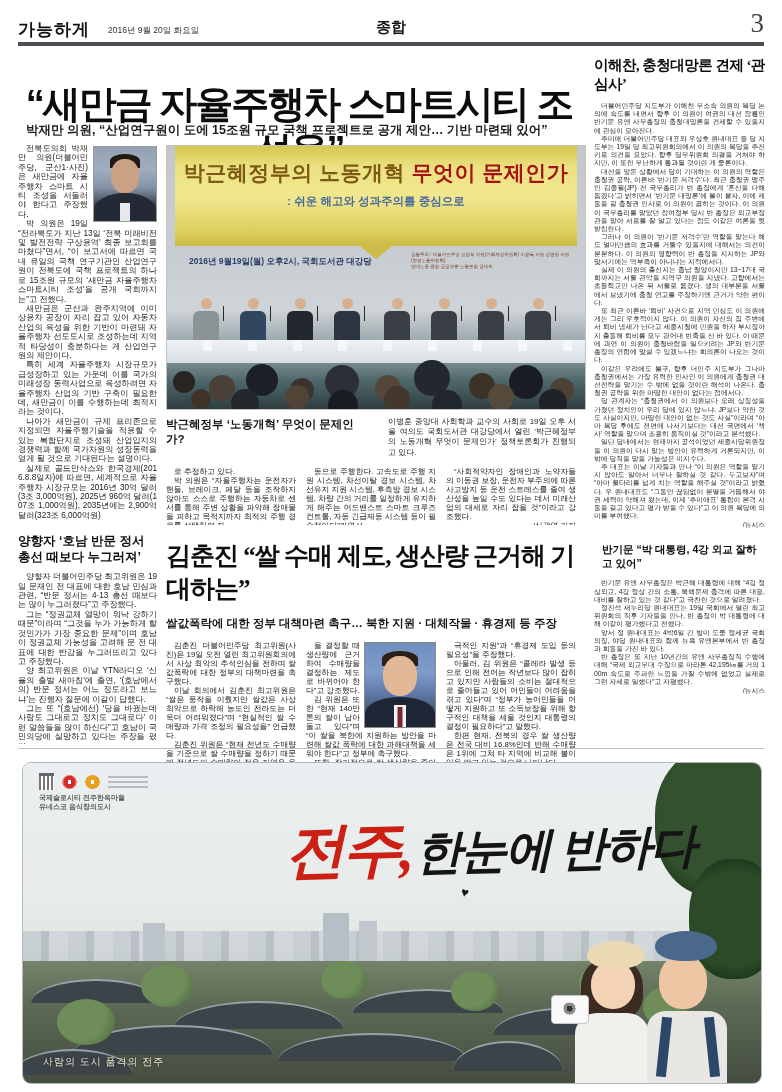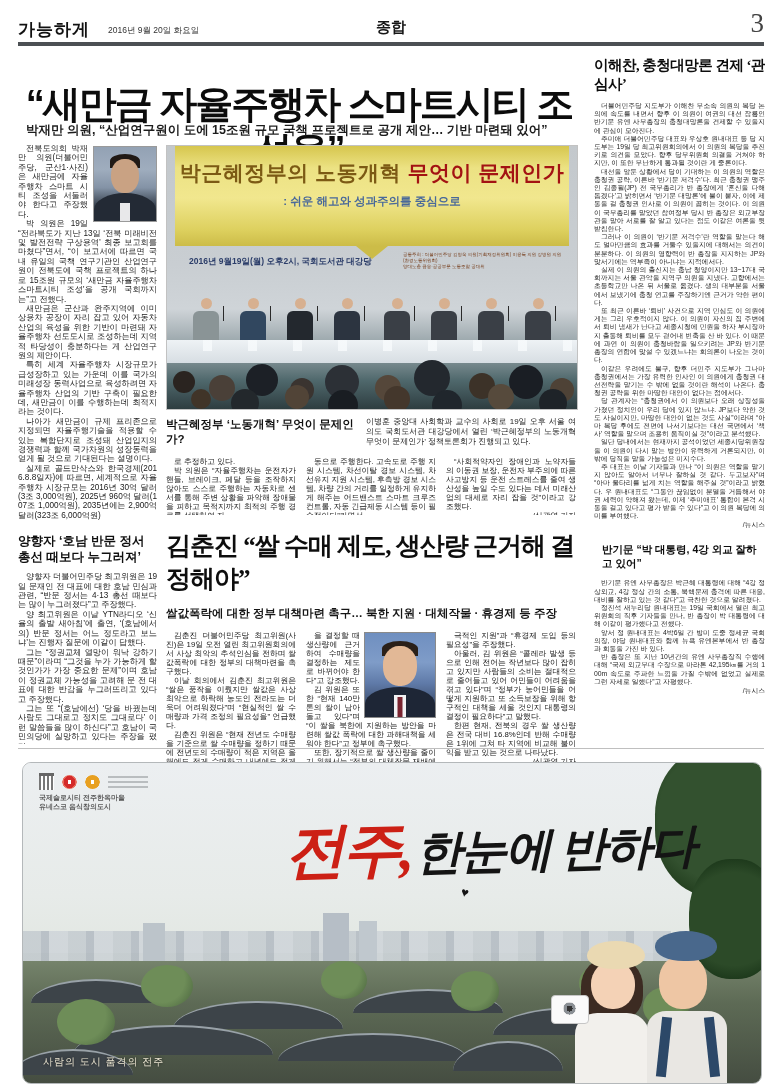--- a/index.html
+++ b/index.html
@@ -31,21 +31,21 @@
   .portrait-pjm .face{position:absolute;left:50%;top:12px;transform:translateX(-50%);width:28px;height:34px;border-radius:46%;background:#c9a283;}
   .portrait-pjm .hair{position:absolute;left:50%;top:7px;transform:translateX(-50%);width:30px;height:14px;border-radius:50% 50% 0 0;background:#201915;}
   .portrait-pjm .suit{position:absolute;bottom:0;left:0;right:0;height:28px;background:#232a35;border-radius:50% 50% 0 0/60% 60% 0 0;}
   .portrait-pjm .shirt{position:absolute;bottom:0;left:50%;transform:translateX(-50%);width:10px;height:18px;background:#e8e8ea;}
   .yang-headline{font-size:12.5px;font-weight:bold;line-height:16px;margin:13px 0 7px;color:#101010;}
 
   
   .col-center{position:absolute;left:166px;top:145px;width:412px;}
 
   .forum-photo{position:relative;width:410px;height:263px;border:1px solid #c2c2c2;overflow:hidden;
-    background:linear-gradient(180deg,#c3c8cc 0%,#c9ced2 45%,#cfd4d8 62%,#8d9ba0 78%,#5a6e72 100%);}
+    background:linear-gradient(180deg,#c3c8cc 0%,#c9ced2 45%,#cfd4d8 62%,#8d9ba0 78%,#5a6e72 100%);padding-left:8px;}
   .f-banner{position:absolute;left:8px;right:8px;top:0;height:100px;
     background:linear-gradient(180deg,#d6c64e 0%,#ece283 22%,#f1e78e 52%,#ddd05e 84%,#ccbc48 100%);}
   .f-title{text-align:center;padding-top:13px;font-size:21px;font-weight:bold;letter-spacing:0.5px;}
   .f-title .t1{color:#7c5a14;}
   .f-title .t2{color:#a31313;}
   .f-sub{text-align:center;margin-top:7px;font-size:11.5px;font-weight:bold;color:#49699a;}
   .f-notch{position:absolute;top:100px;left:50%;margin-left:-16px;width:0;height:0;
     border-left:16px solid transparent;border-right:16px solid transparent;border-top:13px solid #ccbc48;}
   .f-dateline{position:absolute;left:22px;top:110px;font-size:8.5px;font-weight:bold;color:#2c3e6a;}
   .f-hosts{position:absolute;right:14px;top:106px;width:160px;font-size:4.5px;line-height:6px;color:#7a4424;text-align:left;}
@@ -67,21 +67,21 @@
   .audience{position:absolute;left:0;right:0;bottom:0;height:46px;
     background:linear-gradient(180deg,#77898d 0%,#4f686c 38%,#2e3d40 100%);}
   .aud1{position:absolute;left:6px;top:8px;width:22px;height:22px;border-radius:50%;background:#2a2420;
     box-shadow:38px 6px 0 2px #4a4038,78px -2px 0 5px #1c2026,118px 8px 0 1px #3a3430,
     158px 0 0 6px #2c3036,204px 6px 0 2px #55473a,248px -4px 0 7px #23282e,
     298px 4px 0 2px #3c3228,342px 0 0 6px #1a1e24,378px 8px 0 1px #4e4236;}
   .aud2{position:absolute;left:24px;top:26px;width:20px;height:20px;border-radius:50%;background:#403428;
     box-shadow:44px 4px 0 4px #23282c,96px -2px 0 2px #514437,142px 6px 0 5px #191d22,
     196px 0 0 3px #44372c,246px 6px 0 5px #20262c,300px -2px 0 3px #564a3c,352px 4px 0 4px #1e2328;}
 
-  .caption-row{display:flex;gap:2px;margin-top:7px;width:410px;}
+  .caption-row{display:flex;gap:24px;margin-top:7px;width:410px;}
   .caption-title{flex:none;width:198px;font-size:11.5px;font-weight:bold;color:#111;}
   .caption-text{flex:1;font-size:8px;line-height:10.2px;color:#222;text-align:justify;word-break:break-all;}
 
   .cont-row{display:flex;gap:10px;margin-top:9px;width:410px;height:58px;overflow:hidden;
     font-size:7.8px;line-height:9px;}
   .cont-col{flex:1;}
 
   .kim-headline{margin-top:14px;font-family:"Liberation Serif",serif;font-size:25px;font-weight:bold;
     letter-spacing:-1px;color:#0d0d0d;}
   .kim-sub{margin-top:11px;font-size:11.5px;font-weight:bold;color:#151515;}
@@ -179,22 +179,22 @@
     <p>박 의원은 19일 “전라북도가 지난 13일 ‘전북 미래비전 및 발전전략 구상용역’ 최종 보고회를 마쳤다”면서, “이 보고서에 따르면 국내 유일의 국책 연구기관인 산업연구원이 전북도에 국책 프로젝트의 하나로 15조원 규모의 ‘새만금 자율주행차 스마트시티 조성’을 공개 국회까지는”고 전했다.</p>
     <p>새만금은 군산과 완주지역에 이미 상용차 공장이 자리 잡고 있어 자동차 산업의 육성을 위한 기반이 마련돼 자율주행차 선도도시로 조성하는데 지역적 타당성이 충분하다는 게 산업연구원의 제안이다.</p>
     <p>특히 세계 자율주행차 시장규모가 급성장하고 있는 가운데 이를 국가의 미래성장 동력사업으로 육성하려면 자율주행차 산업의 기반 구축이 필요한 데, 새만금이 이를 수행하는데 최적지라는 것이다.</p>
     <p>나아가 새만금이 규제 프리존으로 지정되면 자율주행기술을 적용할 수 있는 복합단지로 조성돼 산업입지의 경쟁력과 함께 국가차원의 성장동력을 얻게 될 것으로 기대된다는 설명이다.</p>
     <p>실제로 골드만삭스와 한국경제(2016.8.8일자)에 따르면, 세계적으로 자율주행차 시장규모는 2016년 30억 달러(3조 3,000억원), 2025년 960억 달러(107조 1,000억원), 2035년에는 2,900억 달러(323조 6,000억원)</p>
     <div class="yang-headline">
       <div>양향자 ‘호남 반문 정서</div>
       <div>총선 때보다 누그러져’</div>
     </div>
     <p>양향자 더불어민주당 최고위원은 19일 문재인 전 대표에 대한 호남 민심과 관련, “반문 정서는 4·13 총선 때보다는 많이 누그러졌다”고 주장했다.</p>
+    <p>그는 “정권교체 열망이 워낙 강하기 때문”이라며 “그것을 누가 가능하게 할 것인가가 가장 중요한 문제”이며 호남이 정권교체 가능성을 고려해 문 전 대표에 대한 반감을 누그러뜨리고 있다고 주장했다.</p>
     <p>양 최고위원은 이날 YTN라디오 ‘신율의 출발 새아침’에 출연, ‘(호남에서의) 반문 정서는 어느 정도라고 보느냐’는 진행자 질문에 이같이 답했다.</p>
-    <p>그는 “정권교체 열망이 워낙 강하기 때문”이라며 “그것을 누가 가능하게 할 것인가가 가장 중요한 문제”이며 호남이 정권교체 가능성을 고려해 문 전 대표에 대한 반감을 누그러뜨리고 있다고 주장했다.</p>
     <p>그는 또 “(호남에선) ‘당을 바꿨는데 사람도 그대로고 정치도 그대로다’ 이런 말씀들을 많이 하신다”고 호남이 국민의당에 실망하고 있다는 주장을 폈다.</p>
 
   </div>
 
   <div class="col-center">
 
     <div class="forum-photo">
       <div class="f-banner">
         <div class="f-title">
           <span class="t1">박근혜정부의 노동개혁</span><span class="t2"> 무엇이 문제인가</span>
@@ -259,21 +259,21 @@
       </div>
       <div class="cont-col">
         <p>동으로 주행한다. 고속도로 주행 지원 시스템, 차선이탈 경보 시스템, 차선유지 지원 시스템, 후측방 경보 시스템, 차량 간의 거리를 일정하게 유지하게 해주는 어드밴스트 스마트 크루즈 컨트롤, 자동 긴급제동 시스템 등이 필수적이다”라면서</p>
       </div>
       <div class="cont-col">
         <p>“사회적약자인 장애인과 노약자들의 이동권 보장, 운전자 부주의에 따른 사고방지 등 운전 스트레스를 줄여 생산성을 높일 수도 있다는 데서 미래산업의 대세로 자리 잡을 것”이라고 강조했다.</p>
         <p class="byline">/신광영 기자</p>
       </div>
     </div>
 
-    <div class="kim-headline">김춘진 “쌀 수매 제도, 생산량 근거해 결정해야”</div>
+    <div class="kim-headline">김춘진 “쌀 수매 제도, 생산량 근거해 기대하는”</div>
     <div class="kim-sub">쌀값폭락에 대한 정부 대책마련 촉구… 북한 지원 · 대체작물 · 휴경제 등 주장</div>
     <div class="kim-cols">
       <div class="kim-col">
         <p>김춘진 더불어민주당 최고위원(사진)은 19일 오전 열린 최고위원회의에서 사상 최악의 추석인심을 전하며 쌀값폭락에 대한 정부의 대책마련을 촉구했다.</p>
         <p>이날 회의에서 김춘진 최고위원은 “쌀은 풍작을 이뤘지만 쌀값은 사상 최악으로 하락해 농도인 전라도는 더욱더 어려워졌다”며 “현실적인 쌀 수매량과 가격 조정의 필요성을” 언급했다.</p>
         <p>김춘진 위원은 “현재 전년도 수매량을 기준으로 쌀 수매량을 정하기 때문에 전년도의 수매량이 적은 지역은 올해에도 적게 수매하고 내년에도 적게 수매하는 악순환이 반복될 따름이라”며 “쌀 수매량</p>
       </div>
       <div class="kim-col">
         <div class="kim-portrait">
           <div class="hair"></div>

